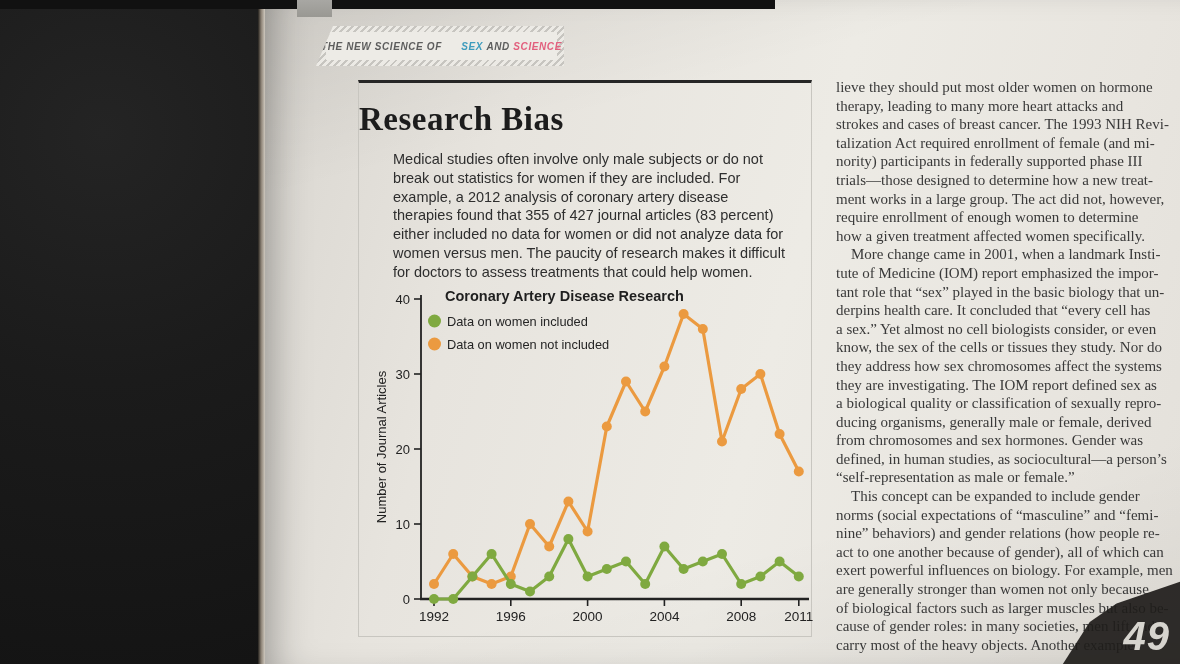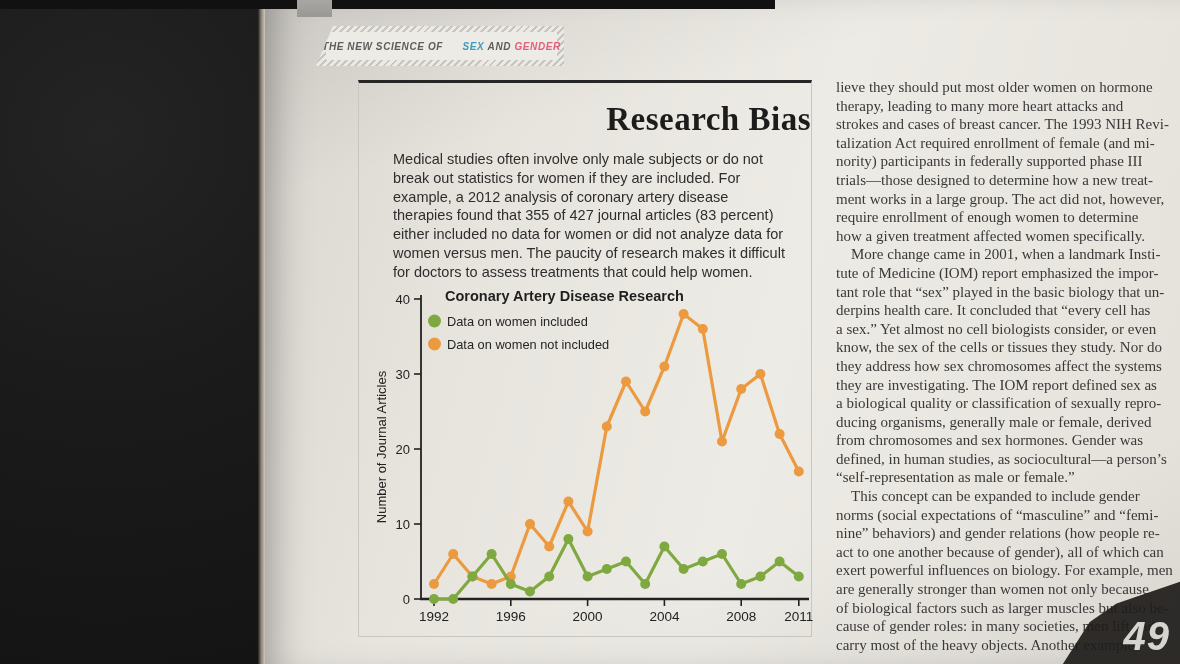--- a/index.html
+++ b/index.html
@@ -27,21 +27,21 @@
     clip-path:polygon(17px 0%, 100% 0%, 100% 100%, 0% 100%);font-style:italic; }
   .banner-inner { position:absolute; left:10px; right:7px; top:6px; bottom:6px;
     background:#edebe6; display:flex; align-items:center; justify-content:center;
     font-size:10px; font-weight:bold; letter-spacing:0.6px; color:#5d5d5d; white-space:pre; }
   .banner-inner .w-sex { color:#3e9cbd;margin-left:16px; }
   .banner-inner .w-gender { color:#e25f7d; }
 
   
   .infobox { position:absolute; left:358px; top:80px; width:454px; height:557px;
     border:1px solid #c8c6c0; border-top:3px solid #262626; }
-  .infobox h1 { margin-top:18px; text-align:right; font-family:"Liberation Serif", serif;
+  .infobox h1 { margin-top:18px; text-align:left; font-family:"Liberation Serif", serif;
     font-weight:bold; font-size:33px; color:#1c1c1c; letter-spacing:0.5px; }
   .infobox p { margin:12px 20px 0 34px; font-size:14.5px; line-height:18.8px; color:#2e2e2e; }
   .chart-svg { position:absolute; left:0; top:196px; }
 
   
   .article { position:absolute; left:836px; top:78px; width:350px;
     font-family:"Liberation Serif", serif; font-size:15px; line-height:18.6px; color:#393939; }
   .article .line { white-space:pre; }
 
   
@@ -55,21 +55,21 @@
 <body>
 
 <div class="stage">
   <div class="dark-left"></div>
   <div class="spine"></div>
   <div class="page"></div>
   <div class="top-strip"></div>
   <div class="tab"></div>
 
   <div class="banner">
-    <div class="banner-inner"><span>THE NEW SCIENCE OF</span><span> </span><span class="w-sex">SEX</span><span> </span><span>AND</span><span> </span><span class="w-gender">GENDER</span></div>
+    <div class="banner-inner"><span>THE NEW SCIENCE OF</span><span> </span><span class="w-sex">SEX</span><span> </span><span>AND</span><span> </span><span class="w-gender">SCIENCE</span></div>
   </div>
 
   <div class="infobox">
     <h1>Research Bias</h1>
     <p>Medical studies often involve only male subjects or do not break out statistics for women if they are included. For example, a 2012 analysis of coronary artery disease therapies found that 355 of 427 journal articles (83 percent) either included no data for women or did not analyze data for women versus men. The paucity of research makes it difficult for doctors to assess treatments that could help women.</p>
     <svg class="chart-svg" width="454" height="355" viewBox="0 0 454 355">
         <line x1="62" y1="16" x2="62" y2="320" stroke="#222" stroke-width="1.8"></line>
         <line x1="61" y1="320" x2="450" y2="320" stroke="#222" stroke-width="2.4"></line>
         <line x1="55" y1="320" x2="62" y2="320" stroke="#222" stroke-width="1.6"></line>
         <text x="51" y="324.5" text-anchor="end" font-size="13" fill="#222" font-family="&quot;Liberation Sans&quot;, sans-serif">0</text>

